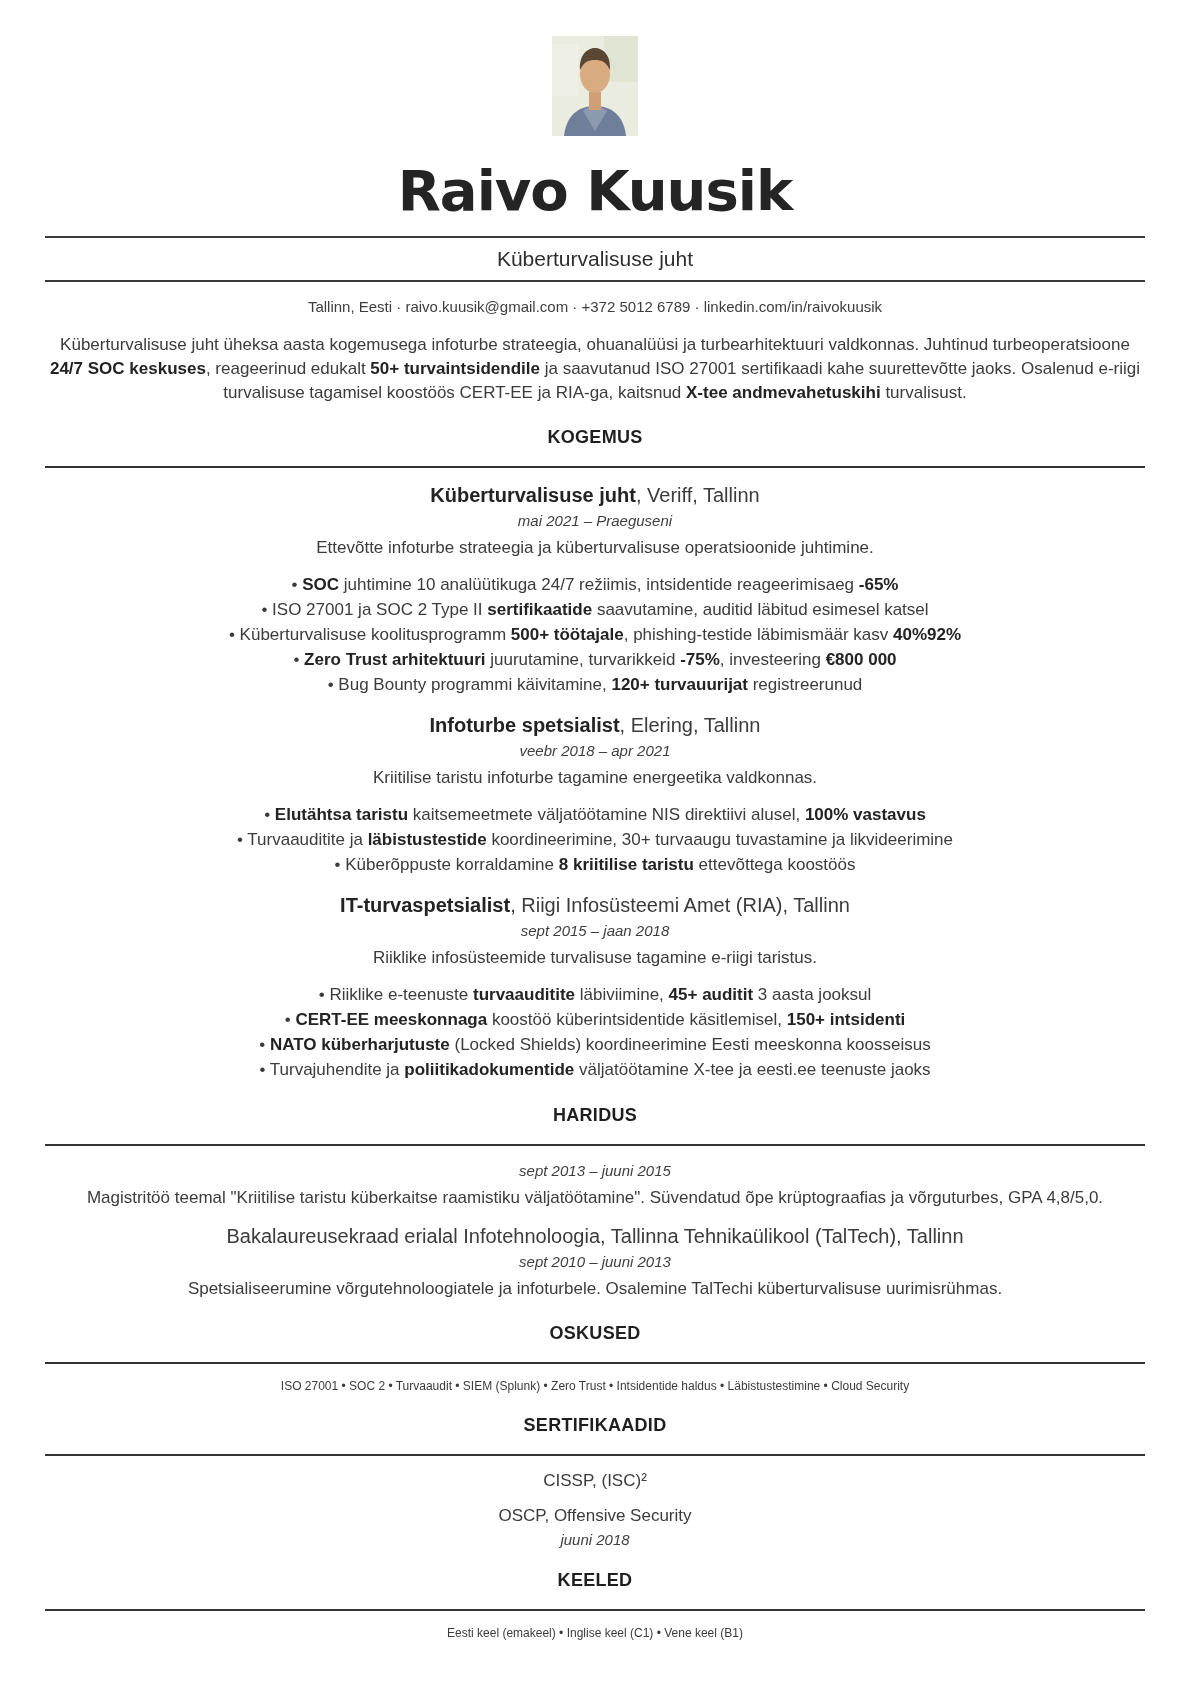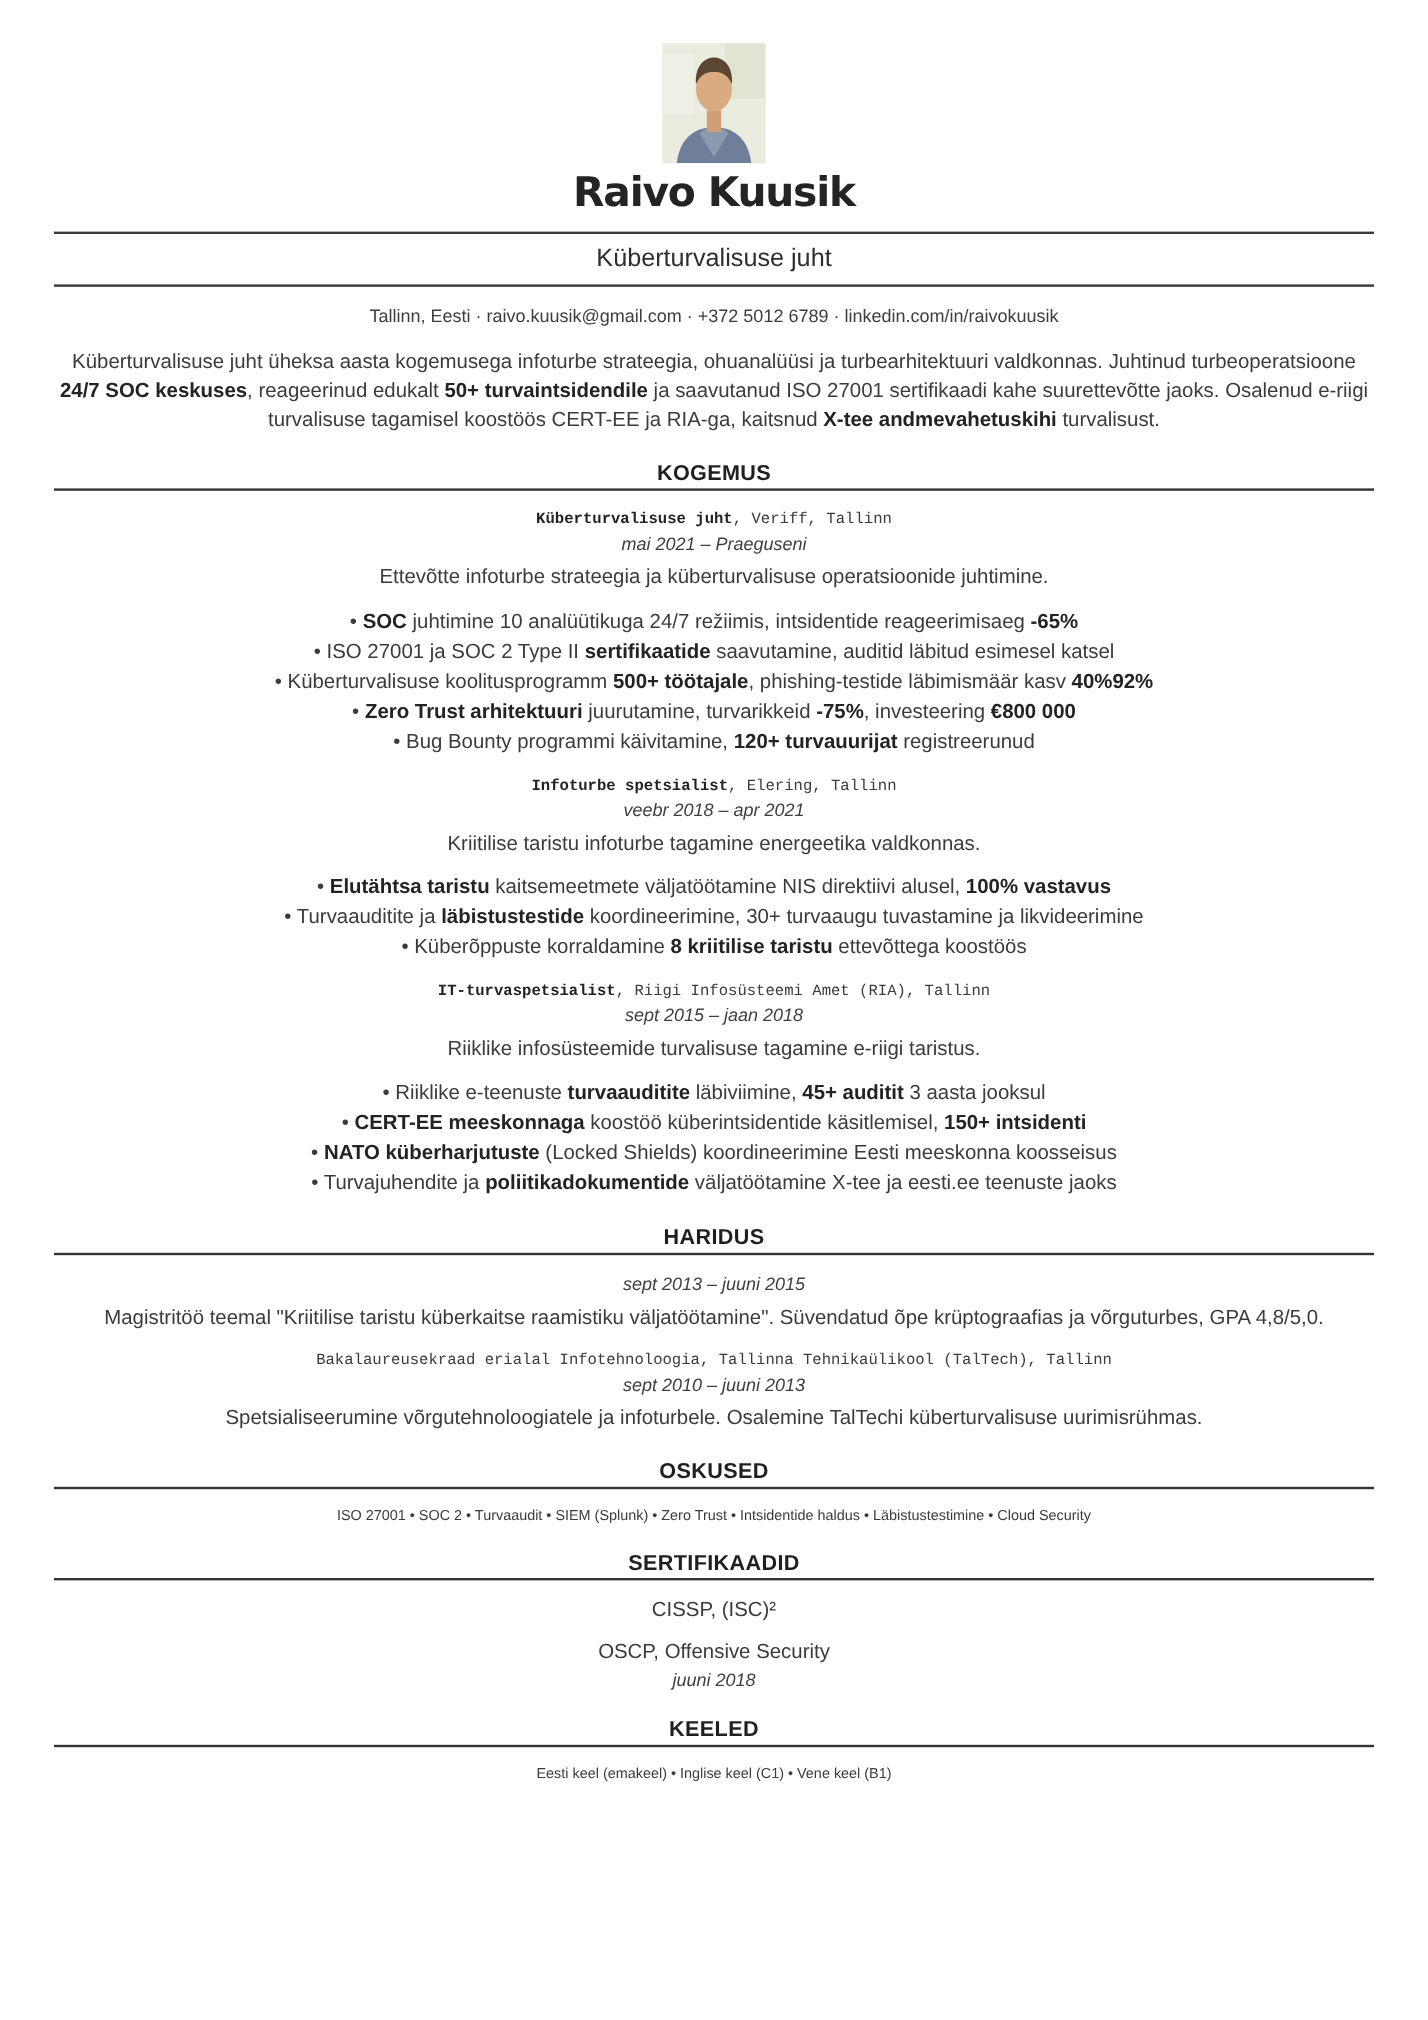--- a/index.html
+++ b/index.html
@@ -20,23 +20,23 @@
   }
   .photo-wrap {
     width: 86px;
     height: 100px;
     margin: 0 auto;
     overflow: hidden;
     background: #e8ebe0;
   }
   .photo-wrap svg { display: block; }
   h1.name {
-    margin-top: 4px;
+    margin-top: 20px;
     font-family: "DejaVu Sans", "Liberation Sans", sans-serif;
-    font-size: 34px;
+    font-size: 56px;
     font-weight: 800;
     letter-spacing: -1px;
     color: #242424;
     line-height: 1.25;
   }
   .headline-band {
     margin-top: 10px;
     border-top: 2px solid #3a3a3a;
     border-bottom: 2px solid #3a3a3a;
     padding: 9px 0;
@@ -50,29 +50,29 @@
   }
   .summary {
     margin: 18px auto 0 auto;
     font-size: 17px;
     line-height: 1.42;
     color: #3b3b3b;
   }
   b, .entry-title b { font-weight: 700; color: #232323; }
   h2.section-title {
     margin-top: 22px;
-    padding-bottom: 2px;
+    padding-bottom: 18px;
     border-bottom: 2px solid #343434;
     font-size: 18px;
     font-weight: 700;
     letter-spacing: 0.3px;
     color: #1f1f1f;
   }
   .entry { margin-top: 16px; }
-  .entry-title { font-size: 13px; color: #3b3b3b; font-family: Liberation Mono, monospace; }
+  .entry-title { font-size: 20px; color: #3b3b3b; }
   .entry-dates {
     margin-top: 5px;
     font-size: 15px;
     font-style: italic;
     color: #3f3f3f;
   }
   .entry-desc {
     margin-top: 7px;
     font-size: 17px;
     line-height: 1.4;

